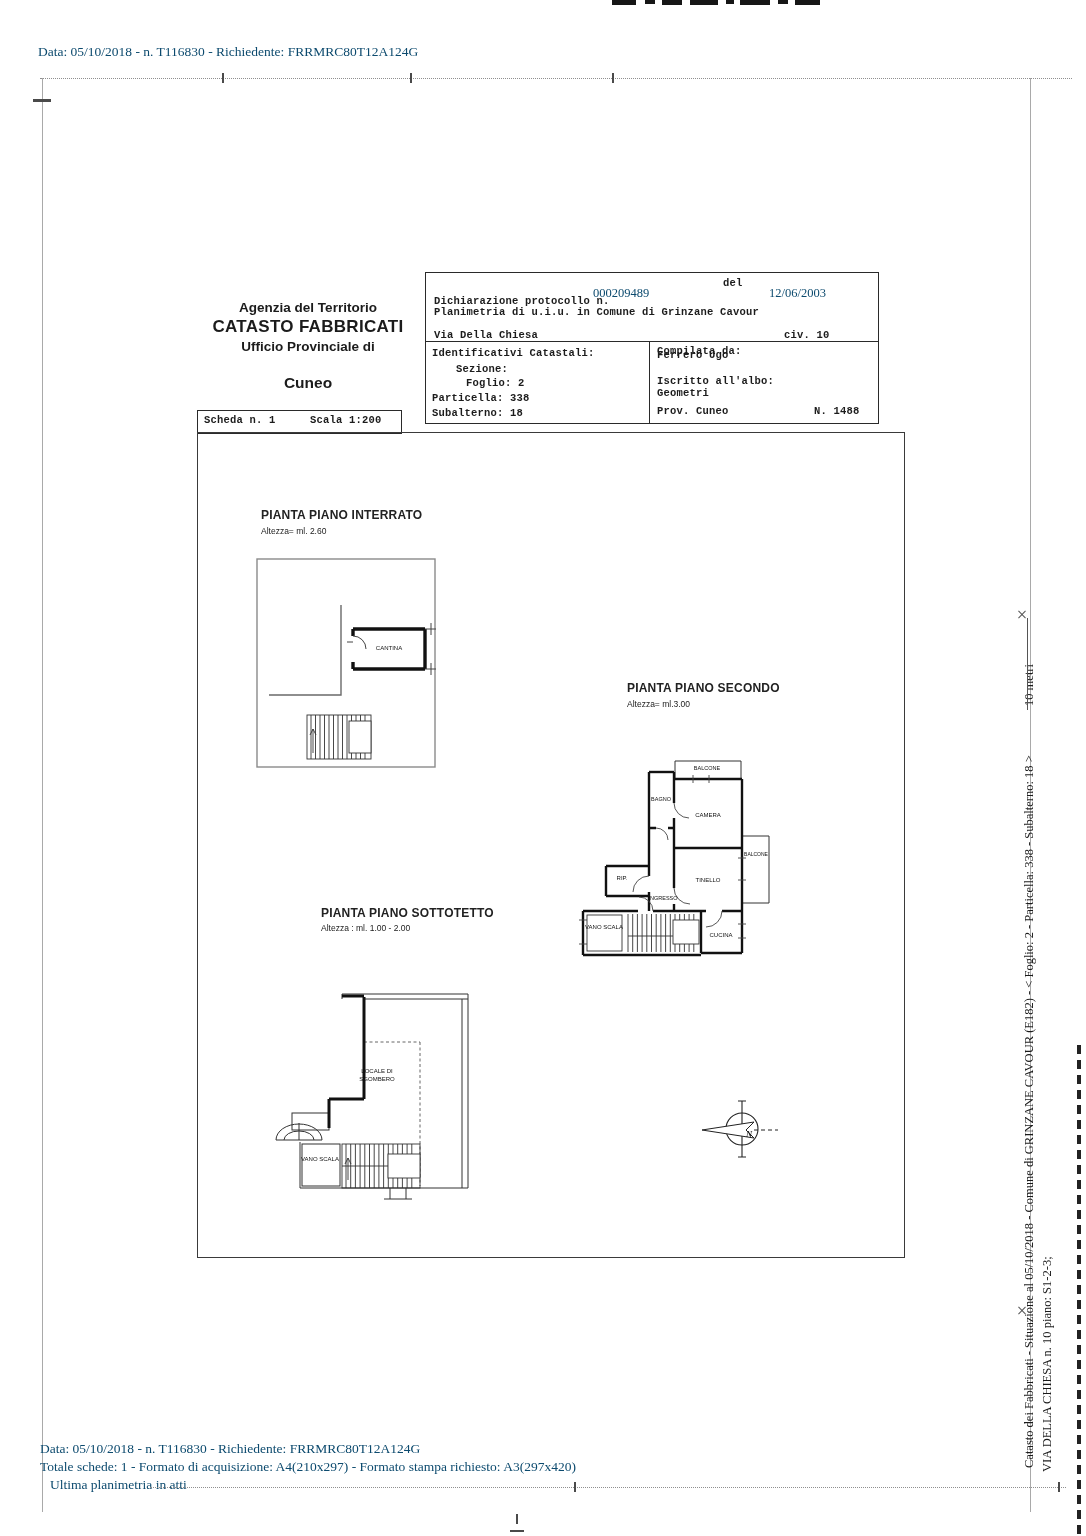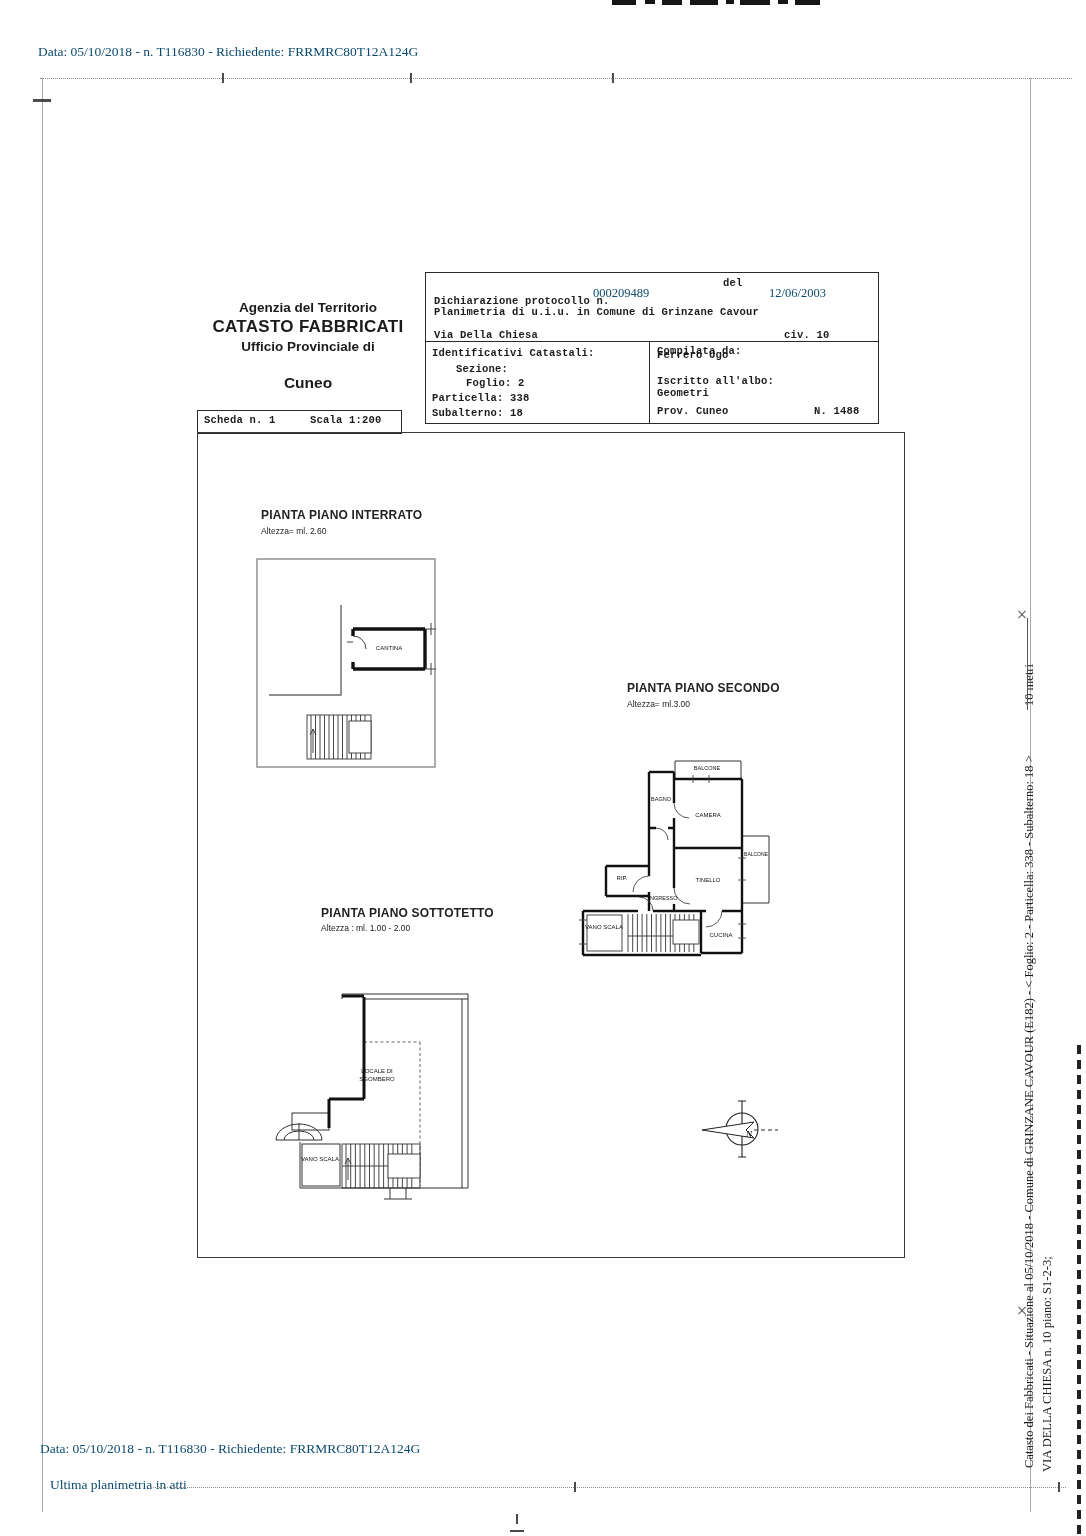--- a/index.html
+++ b/index.html
@@ -249,20 +249,21 @@
   <div class="abs xmark" style="left:1017px;top:610px">
       <i class="a"></i>
       <i class="b"></i>
     </div>
   <div class="abs xmark" style="left:1017px;top:1306px">
       <i class="a"></i>
       <i class="b"></i>
     </div>
 
   <div class="abs serif hdr" style="left:40px;top:1441px">Data: 05/10/2018 - n. T116830 - Richiedente: FRRMRC80T12A124G</div>
+  <div class="abs serif hdr" style="left:40px;top:1459px">Totale schede: 1 - Formato di acquisizione: A4(210x297)  - Formato stampa richiesto: A3(297x420)</div>
   <div class="abs serif hdr" style="left:50px;top:1477px">Ultima planimetria in atti</div>
   <div class="abs dotline" style="left:150px;top:1487px;width:916px"></div>
   <div class="abs tickd" style="left:574px;top:1482px;width:2px;height:10px"></div>
   <div class="abs tickd" style="left:1058px;top:1482px;width:2px;height:10px"></div>
 
   <div class="abs tickd" style="left:516px;top:1514px;width:2px;height:10px"></div>
   <div class="abs tickd" style="left:510px;top:1530px;width:14px;height:2px"></div>
   <div class="abs dashstrip" style="left:1077px;top:1045px;height:491px"></div>
 
 </div>

